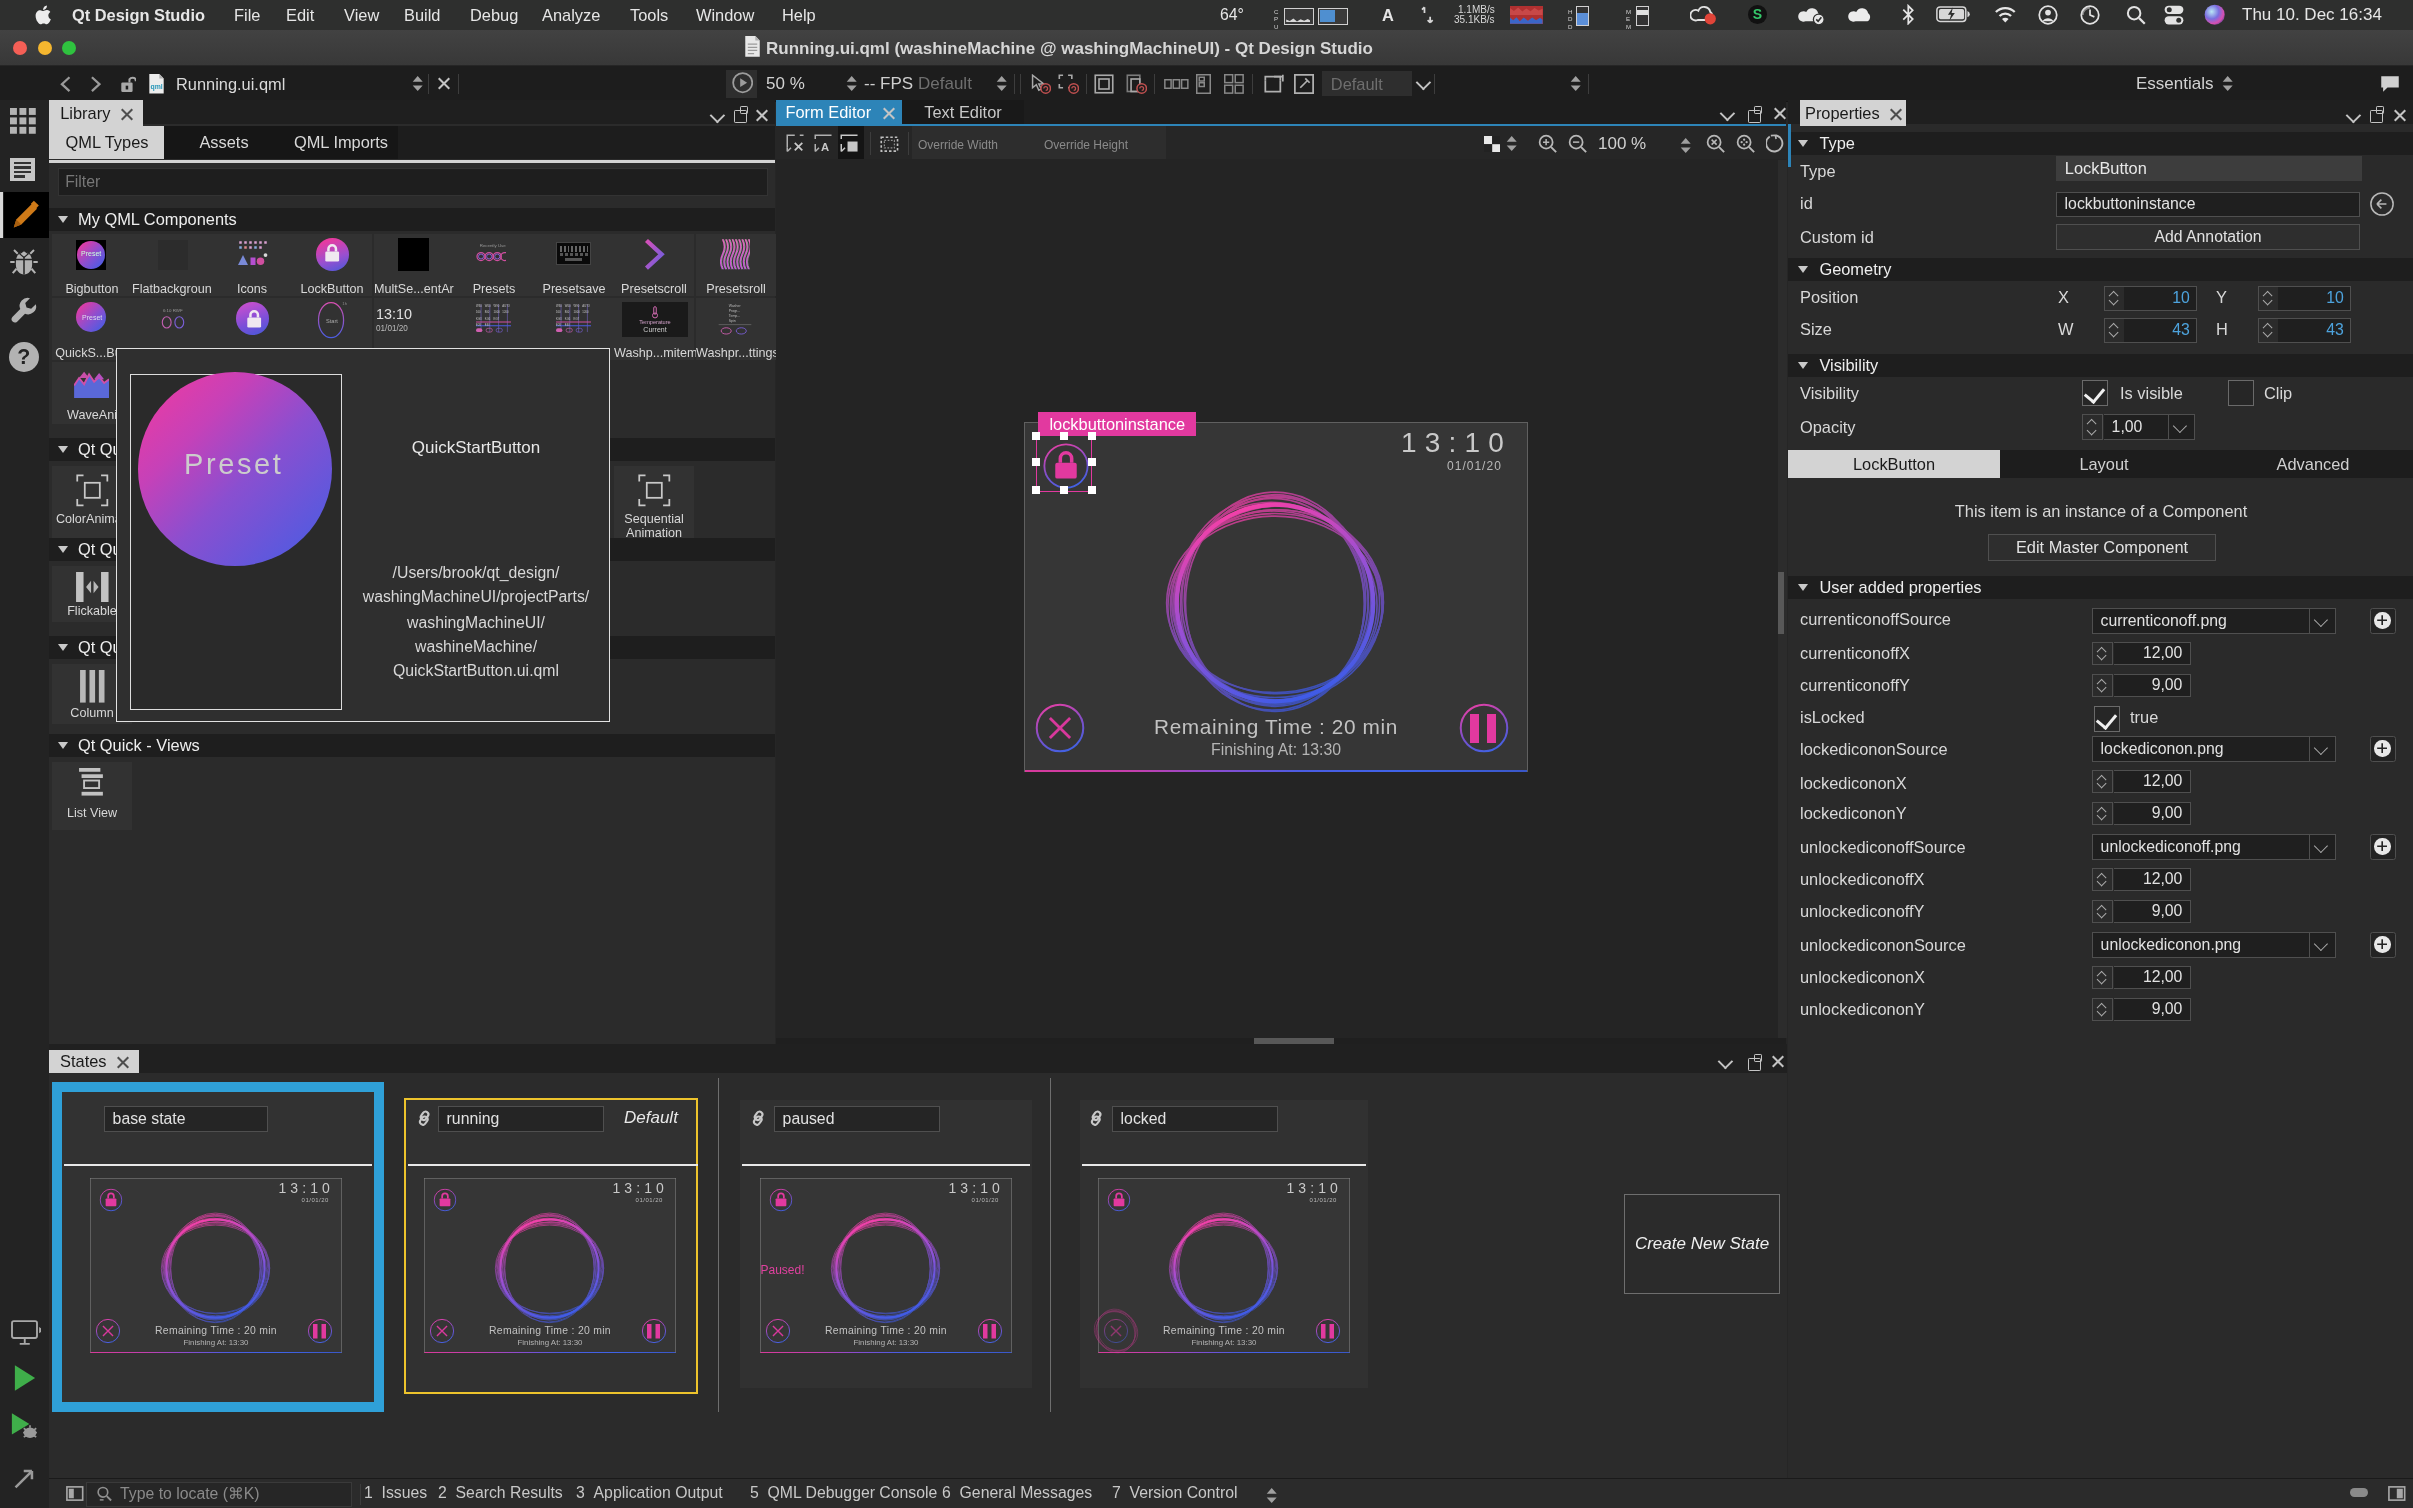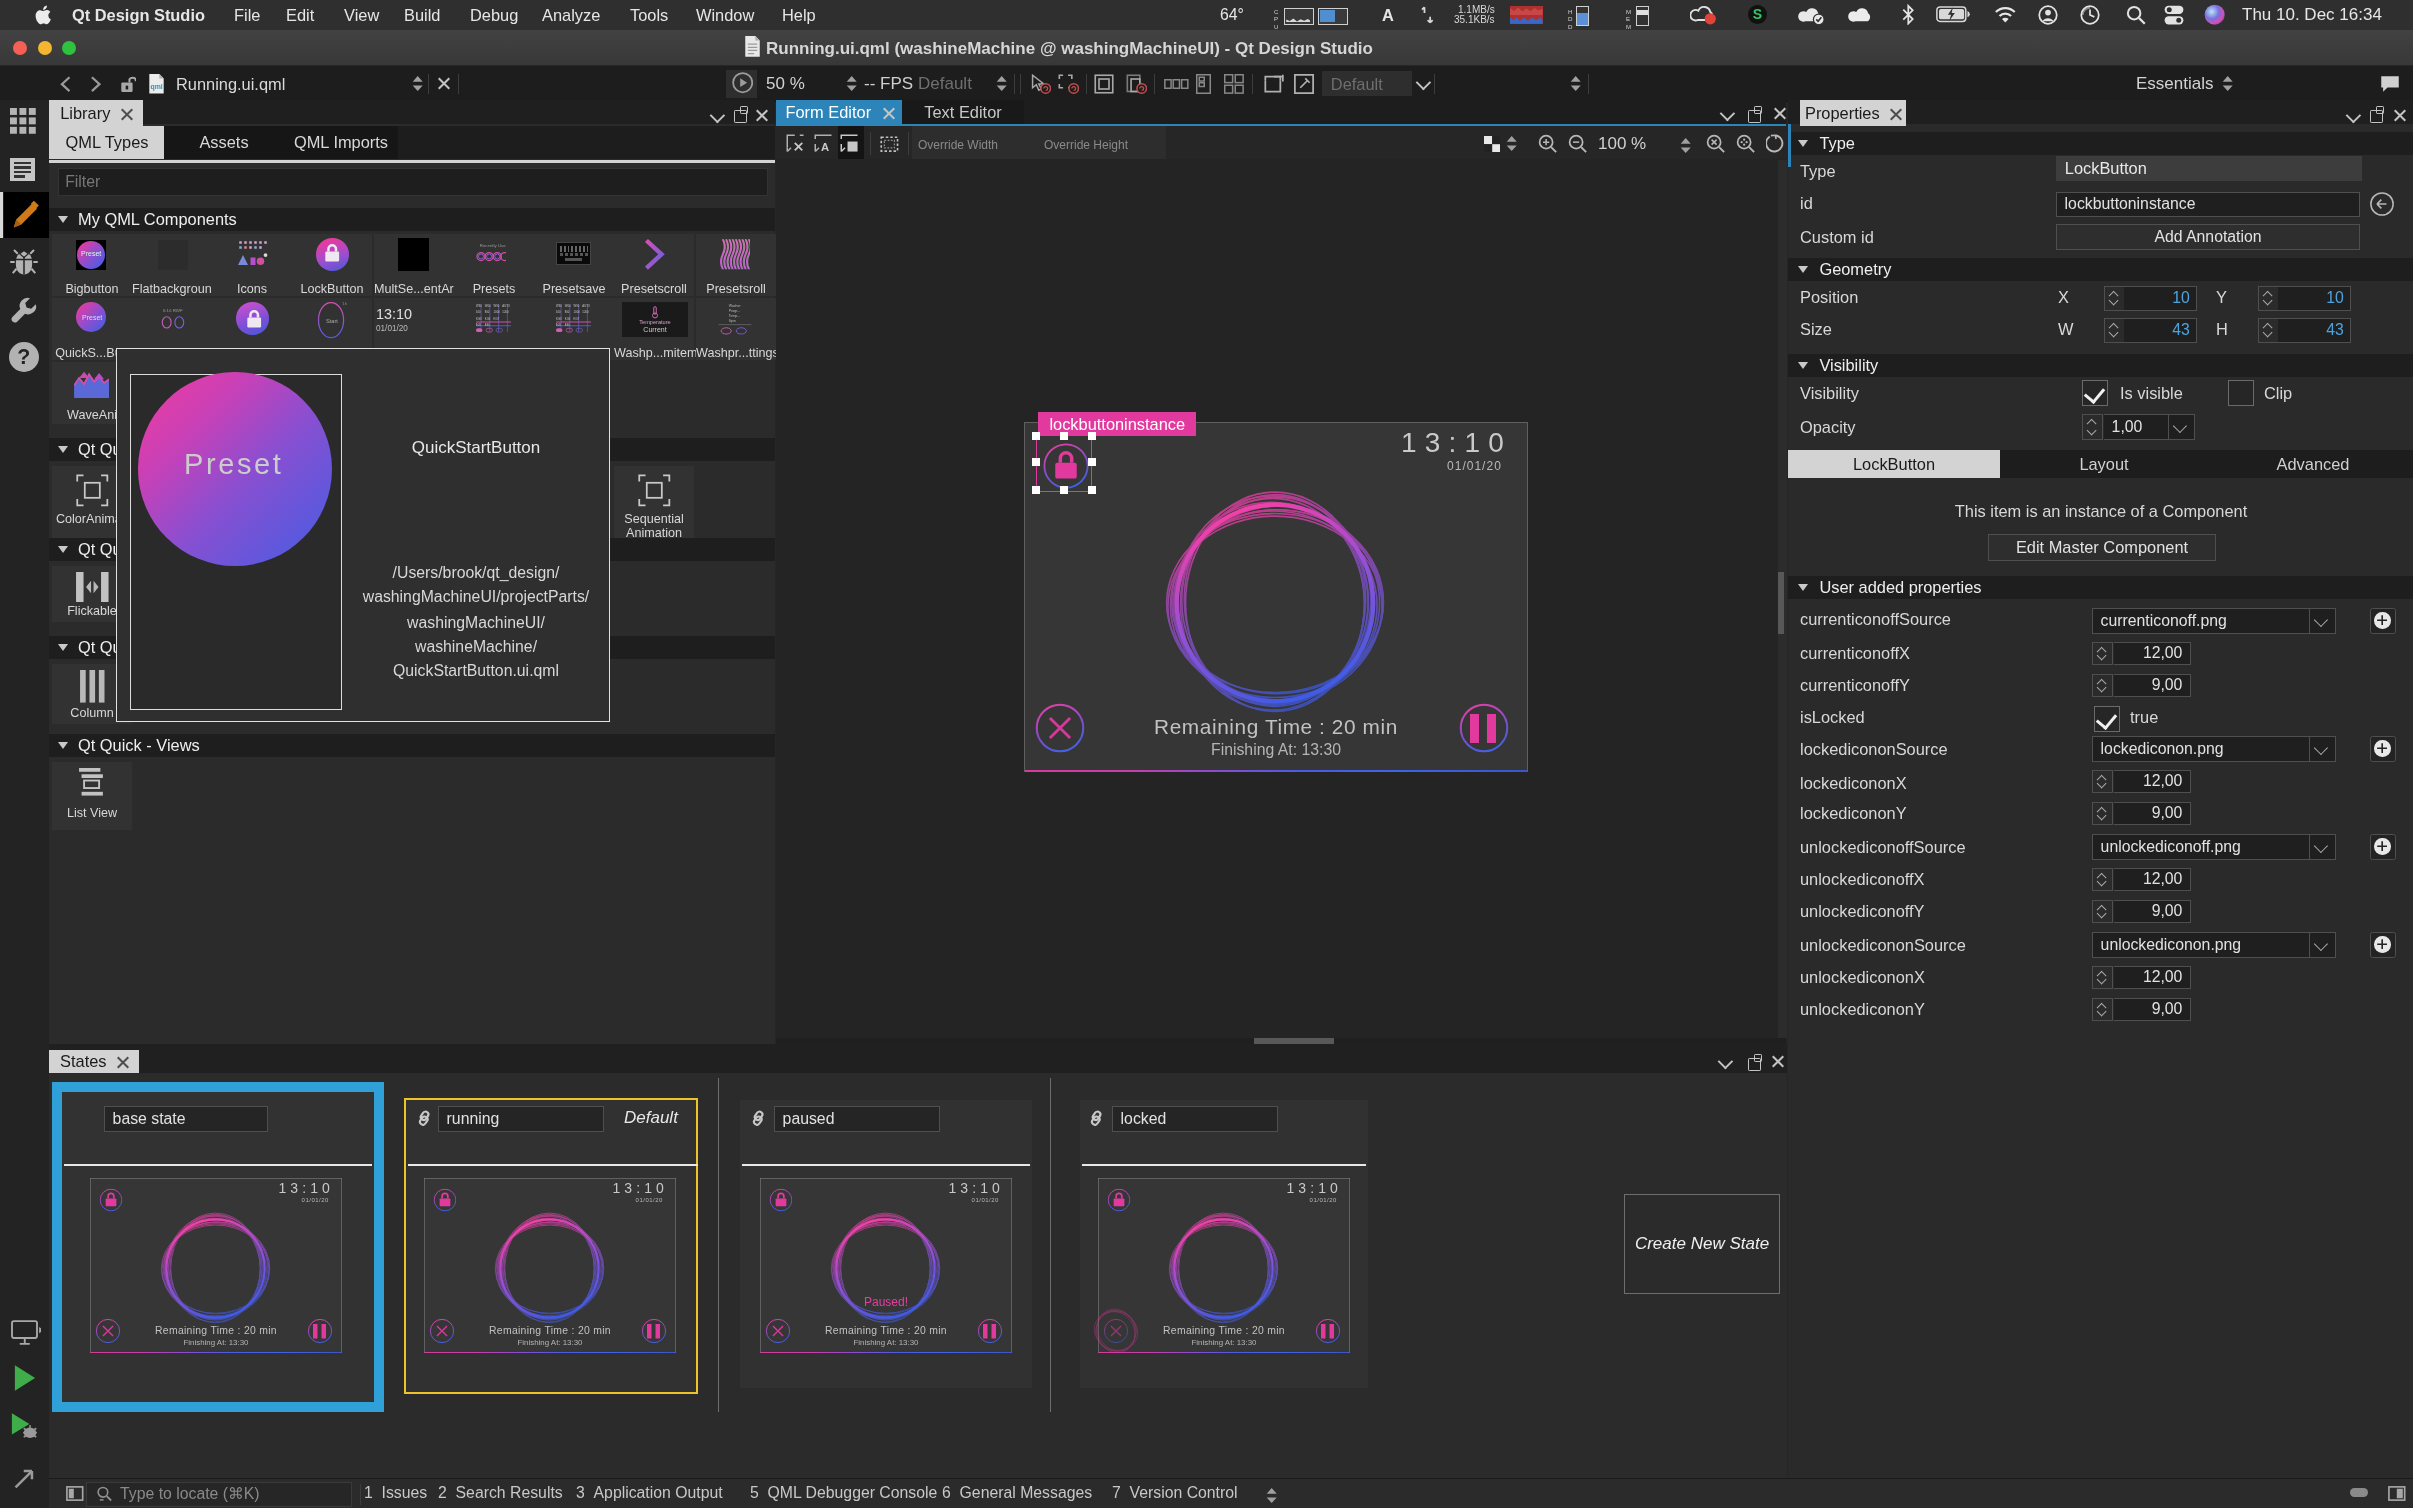--- a/index.html
+++ b/index.html
@@ -1204,21 +1204,21 @@
               </linearGradient>
             </defs>
             <circle cx="20" cy="20" r="18.6" fill="none" stroke="url(#bgpt3)" stroke-width="1.6"></circle>
           </svg>
           <div class="abs" style="left:5.7px;top:5.3px;width:4.4px;height:14.5px;background:#e2399f;"></div>
           <div class="abs" style="left:14px;top:5.3px;width:4.4px;height:14.5px;background:#e2399f;"></div>
         </div>
         <div class="rt1">Remaining Time : 20 min</div>
         <div class="rt2">Finishing At: 13:30</div>
         <div class="bline"></div>
-        <div class="abs" style="left:0;right:0;top:84px;text-align:center;color:#e0419f;font-size:12px;margin-top:32px;">Paused!</div>
+        <div class="abs" style="left:0;right:0;top:84px;color:#e0419f;font-size:12px;">Paused!</div>
       </div>
     </div>
     <div class="abs" style="left:525px;top:539px;width:0.6px;height:167px;background:#6e6e6e;"></div>
     <div class="abs" style="left:540px;top:550px;width:144px;height:144px;background:#313131;"></div>
     <svg class="abs" style="left:544px;top:555px" width="8.2" height="8.2" viewBox="0 0 13 13">
       <g fill="none" stroke="#c8c8c8" stroke-width="1.7">
         <rect x="4.8" y="0.8" width="4.6" height="7" rx="2.3" transform="rotate(35 6.5 4)"></rect>
         <rect x="3.6" y="5.2" width="4.6" height="7" rx="2.3" transform="rotate(35 6.5 9)"></rect>
       </g>
     </svg>

